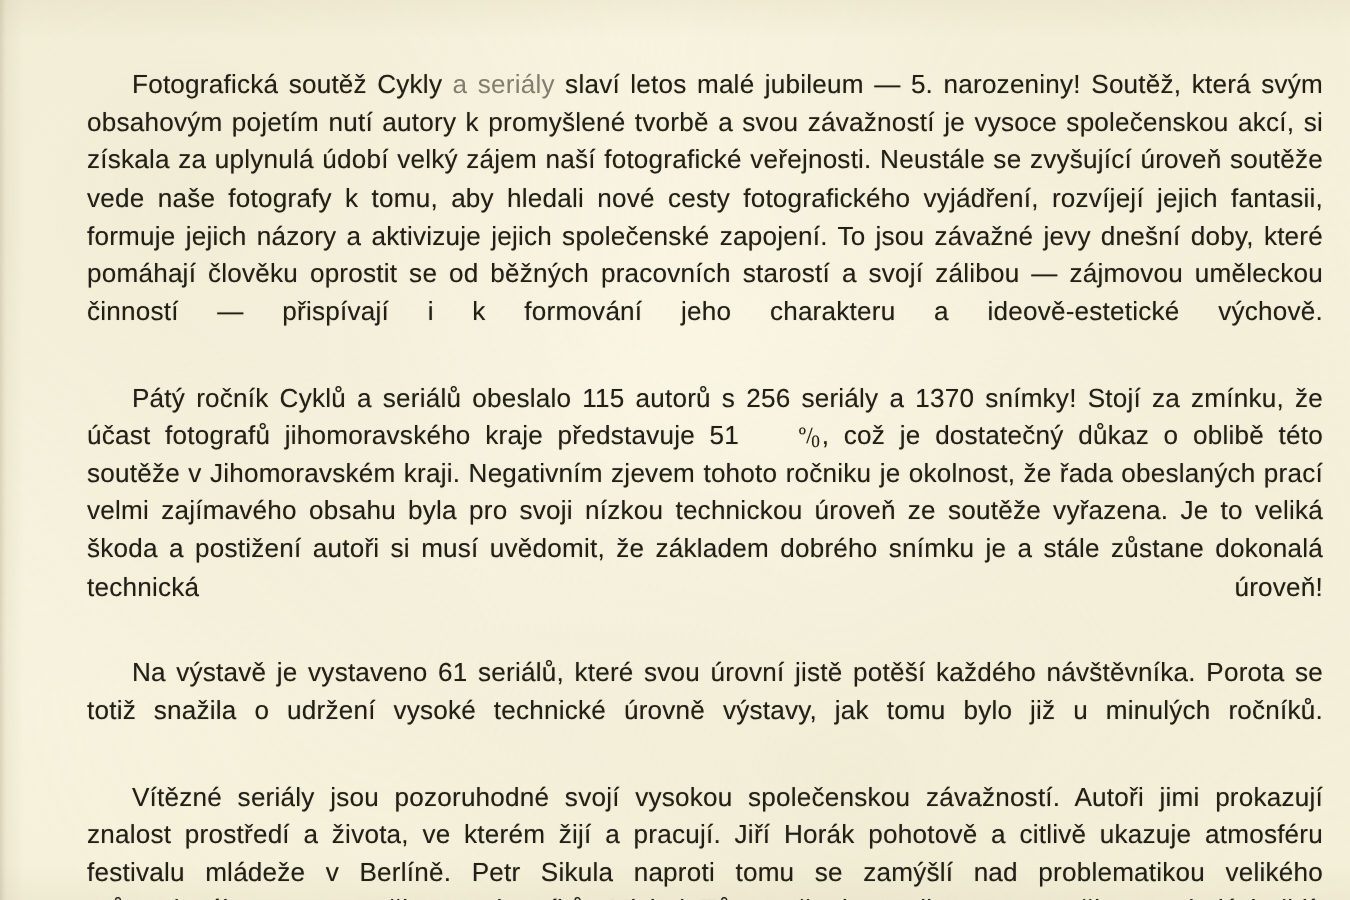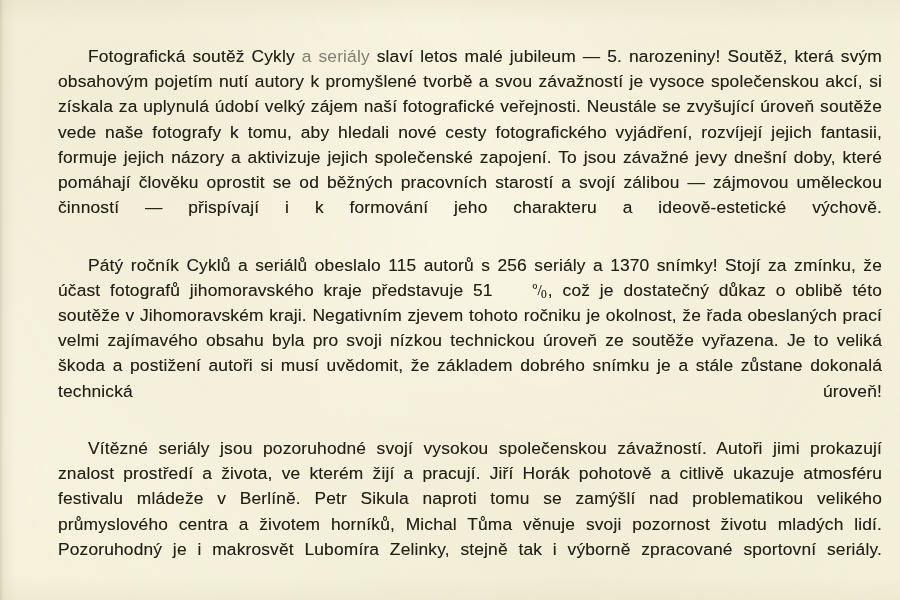--- a/index.html
+++ b/index.html
@@ -111,15 +111,16 @@
 </head>
 <body>
 
 <div id="page">
   <div id="grain"></div>
 
   <div id="article">
 
   <p class="para"><span>Fotografická soutěž Cykly</span><span class="faded"> a seriály</span><span> slaví letos malé jubileum — 5. narozeniny! Soutěž, která svým obsahovým pojetím nutí autory k promyšlené tvorbě a svou závažností je vysoce společenskou akcí, si získala za uplynulá údobí velký zájem naší fotografické veřejnosti. Neustále se zvyšující úroveň soutěže vede naše fotografy k tomu, aby hledali nové cesty fotografického vyjádření, rozvíjejí jejich fantasii, formuje jejich názory a aktivizuje jejich společenské zapojení. To jsou závažné jevy dnešní doby, které pomáhají člověku oprostit se od běžných pracovních starostí a svojí zálibou — zájmovou uměleckou činností — přispívají i k formování jeho charakteru a ideově-estetické výchově.</span></p>
       <p class="para"><span>Pátý ročník Cyklů a seriálů obeslalo 115 autorů s 256 seriály a 1370 snímky! Stojí za zmínku, že účast fotografů jihomoravského kraje představuje 51 </span><span class="pct"><span>º</span><span>/</span><span class="zero">0</span></span><span>, což je dostatečný důkaz o oblibě této soutěže v Jihomoravském kraji. Negativním zjevem tohoto ročniku je okolnost, že řada obeslaných prací velmi zajímavého obsahu byla pro svoji nízkou technickou úroveň ze soutěže vyřazena. Je to veliká škoda a postižení autoři si musí uvědomit, že základem dobrého snímku je a stále zůstane dokonalá technická úroveň!</span></p>
+      <p class="para"><span>Na výstavě je vystaveno 61 seriálů, které svou úrovní jistě potěší každého návštěvníka. Porota se totiž snažila o udržení vysoké technické úrovně výstavy, jak tomu bylo již u minulých ročníků.</span></p>
       <p class="para"><span>Vítězné seriály jsou pozoruhodné svojí vysokou společenskou závažností. Autoři jimi prokazují znalost prostředí a života, ve kterém žijí a pracují. Jiří Horák pohotově a citlivě ukazuje atmosféru festivalu mládeže v Berlíně. Petr Sikula naproti tomu se zamýšlí nad problematikou velikého průmyslového centra a životem horníků, Michal Tůma věnuje svoji pozornost životu mladých lidí. Pozoruhodný je i makrosvět Lubomíra Zelinky, stejně tak i výborně zpracované sportovní seriály.</span></p>
     </div>
 </div>
 
 </body></html>

